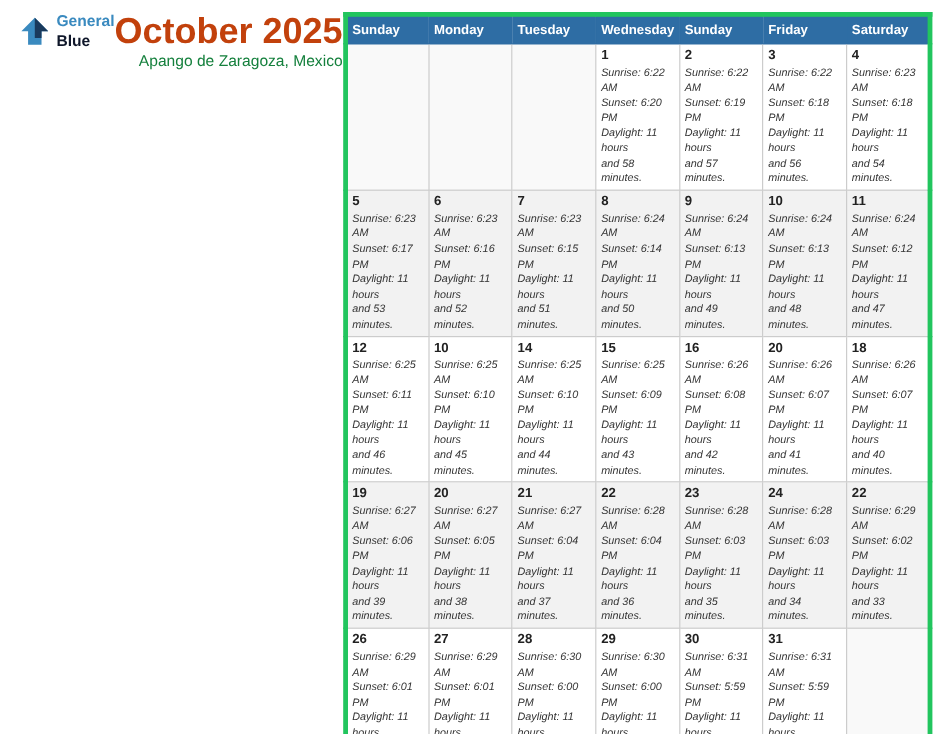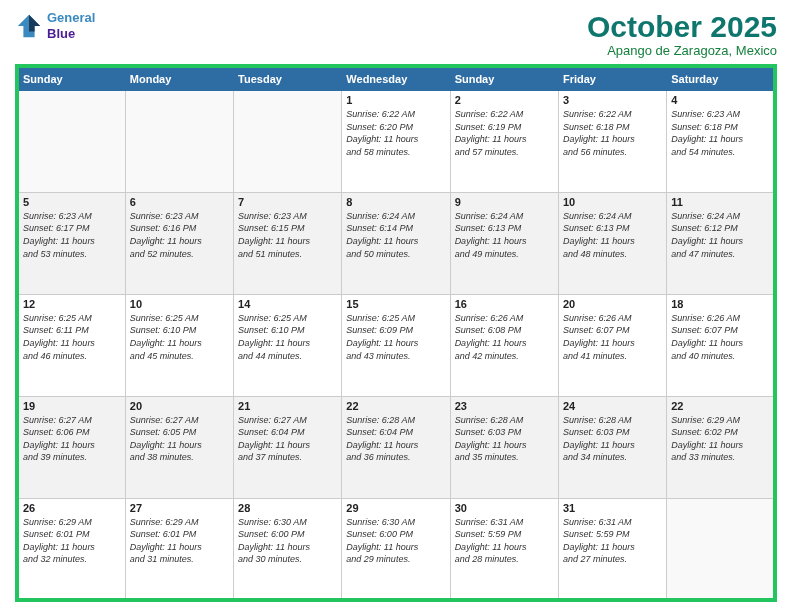--- a/index.html
+++ b/index.html
@@ -8,21 +8,21 @@
       height: 612px;
       font-family: Arial, sans-serif;
       background: #fff;
       overflow: hidden;
     }
     .page {
       width: 792px;
       height: 612px;
       padding: 10px 15px;
       display: flex;
-      flex-direction: column;
+      flex-direction: row;
       justify-content: flex-end;
     }
     .header {
       display: flex;
       align-items: flex-start;
       justify-content: space-between;
       margin-bottom: 6px;
     }
     .logo {
       display: flex;
@@ -41,21 +41,21 @@
     .logo-icon {
       width: 28px;
       height: 28px;
     }
     .title-block {
       text-align: right;
     }
     .month-title {
       font-size: 30px;
       font-weight: bold;
-      color: #0f766e;
+      color: #c2410c;
       line-height: 1.1;
     }
     .location {
       font-size: 13px;
       color: #15803d;
     }
     .calendar {
       flex: 1;
       border: 4px solid #22c55e;
       border-collapse: collapse;
@@ -104,21 +104,21 @@
 
 <div class="page">
   <div class="header">
     <div class="logo">
       <svg class="logo-icon" viewBox="0 0 40 40">
         <polygon points="20,4 36,20 28,20 28,36 12,36 12,20 4,20" fill="#3a8abf"></polygon>
         <polygon points="20,4 36,20 28,20 28,28 20,28" fill="#1a3a5c"></polygon>
       </svg>
       <div class="logo-text">
         <div><span>General</span></div>
-        <div><span style="color:#4c1d95">Blue</span></div>
+        <div><span style="color:#0f172a">Blue</span></div>
       </div>
     </div>
     <div class="title-block">
       <div class="month-title">October 2025</div>
       <div class="location">Apango de Zaragoza, Mexico</div>
     </div>
   </div>
 
   <table class="calendar">
     <thead>

